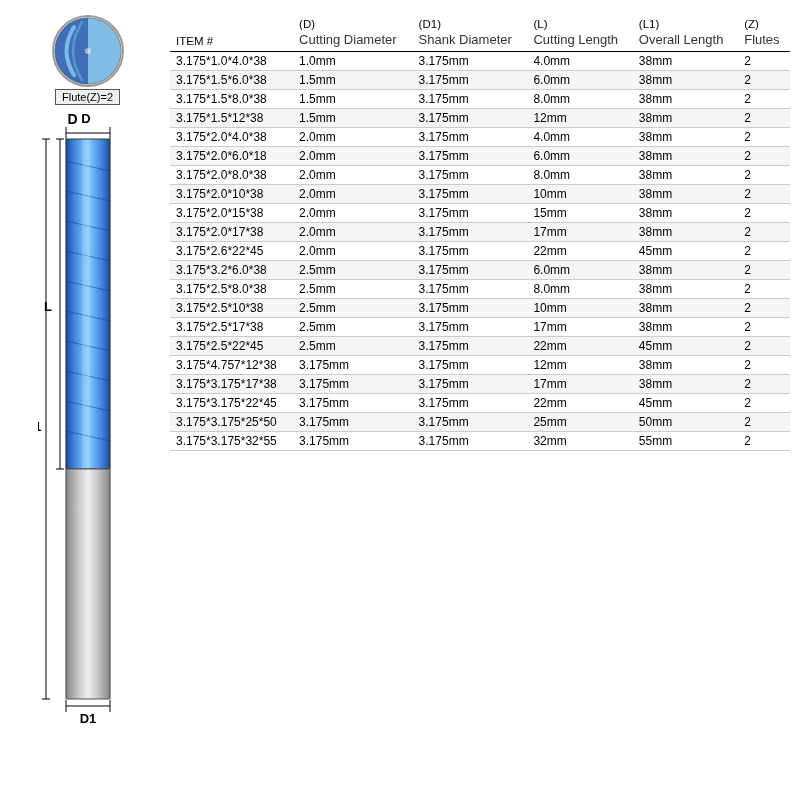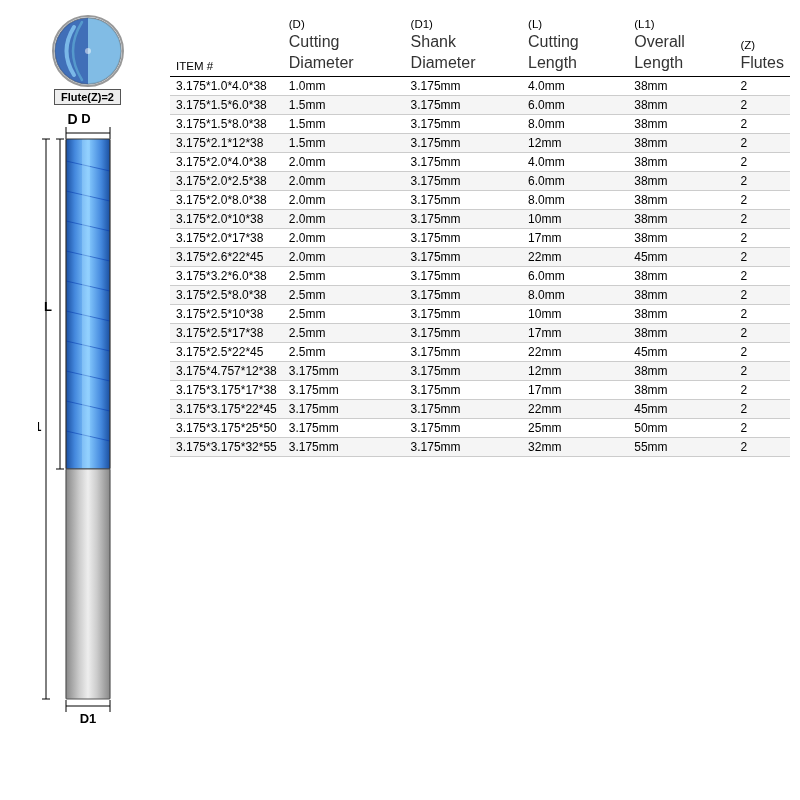--- a/index.html
+++ b/index.html
@@ -33,21 +33,21 @@
       border: 2px solid #999;
       overflow: hidden;
       background: #e8f4ff;
       display: flex;
       align-items: center;
       justify-content: center;
       margin-bottom: 2px;
     }
     .flute-label {
       font-size: 11px;
-      font-weight: bold;
+      font-weight: normal;
       border: 1px solid #555;
       padding: 1px 6px;
       margin-bottom: 6px;
       background: #eee;
     }
     
     .tool-diagram {
       position: relative;
       width: 110px;
       height: 580px;
@@ -86,21 +86,21 @@
     td {
       padding: 2px 6px;
       border-bottom: 1px solid #ccc;
       white-space: nowrap;
       font-size: 12px;
     }
     tr:nth-child(even) td {
       background: #f5f5f5;
     }
     .th-sub {
-      font-size: 16px;
+      font-size: 13px;
       color: #333;
     }
   </style>
 </head>
 <body>
 
 <div class="page">
 
   <div class="left-panel">
 
@@ -237,56 +237,64 @@
           </tr>
           <tr>
             <td>3.175*1.5*8.0*38</td>
             <td>1.5mm</td>
             <td>3.175mm</td>
             <td>8.0mm</td>
             <td>38mm</td>
             <td>2</td>
           </tr>
           <tr>
-            <td>3.175*2.1*12*38</td>
+            <td>3.175*1.5*12*38</td>
             <td>1.5mm</td>
             <td>3.175mm</td>
             <td>12mm</td>
             <td>38mm</td>
             <td>2</td>
           </tr>
           <tr>
             <td>3.175*2.0*4.0*38</td>
             <td>2.0mm</td>
             <td>3.175mm</td>
             <td>4.0mm</td>
             <td>38mm</td>
             <td>2</td>
           </tr>
           <tr>
-            <td>3.175*2.0*2.5*38</td>
+            <td>3.175*2.0*6.0*18</td>
             <td>2.0mm</td>
             <td>3.175mm</td>
             <td>6.0mm</td>
             <td>38mm</td>
             <td>2</td>
           </tr>
           <tr>
             <td>3.175*2.0*8.0*38</td>
             <td>2.0mm</td>
             <td>3.175mm</td>
             <td>8.0mm</td>
             <td>38mm</td>
             <td>2</td>
           </tr>
           <tr>
             <td>3.175*2.0*10*38</td>
             <td>2.0mm</td>
             <td>3.175mm</td>
             <td>10mm</td>
+            <td>38mm</td>
+            <td>2</td>
+          </tr>
+          <tr>
+            <td>3.175*2.0*15*38</td>
+            <td>2.0mm</td>
+            <td>3.175mm</td>
+            <td>15mm</td>
             <td>38mm</td>
             <td>2</td>
           </tr>
           <tr>
             <td>3.175*2.0*17*38</td>
             <td>2.0mm</td>
             <td>3.175mm</td>
             <td>17mm</td>
             <td>38mm</td>
             <td>2</td>

